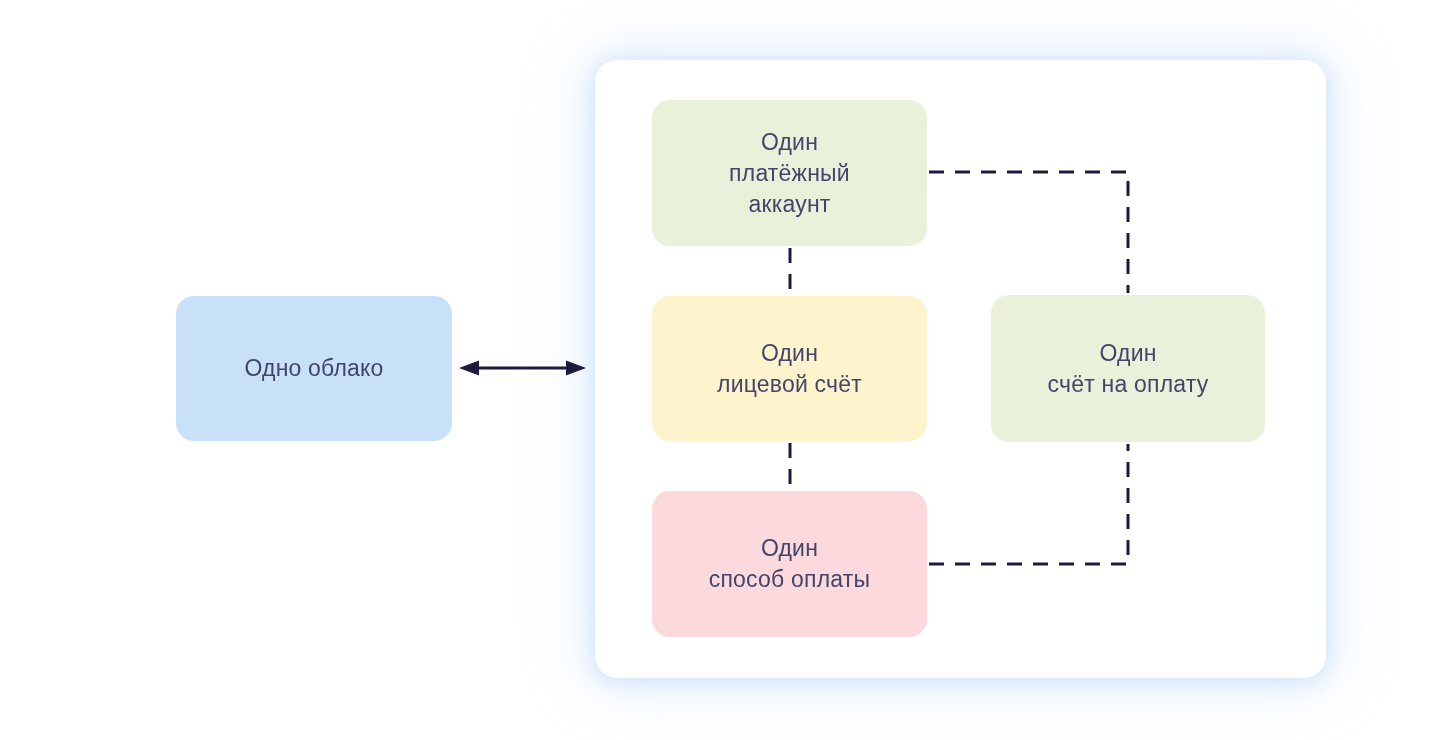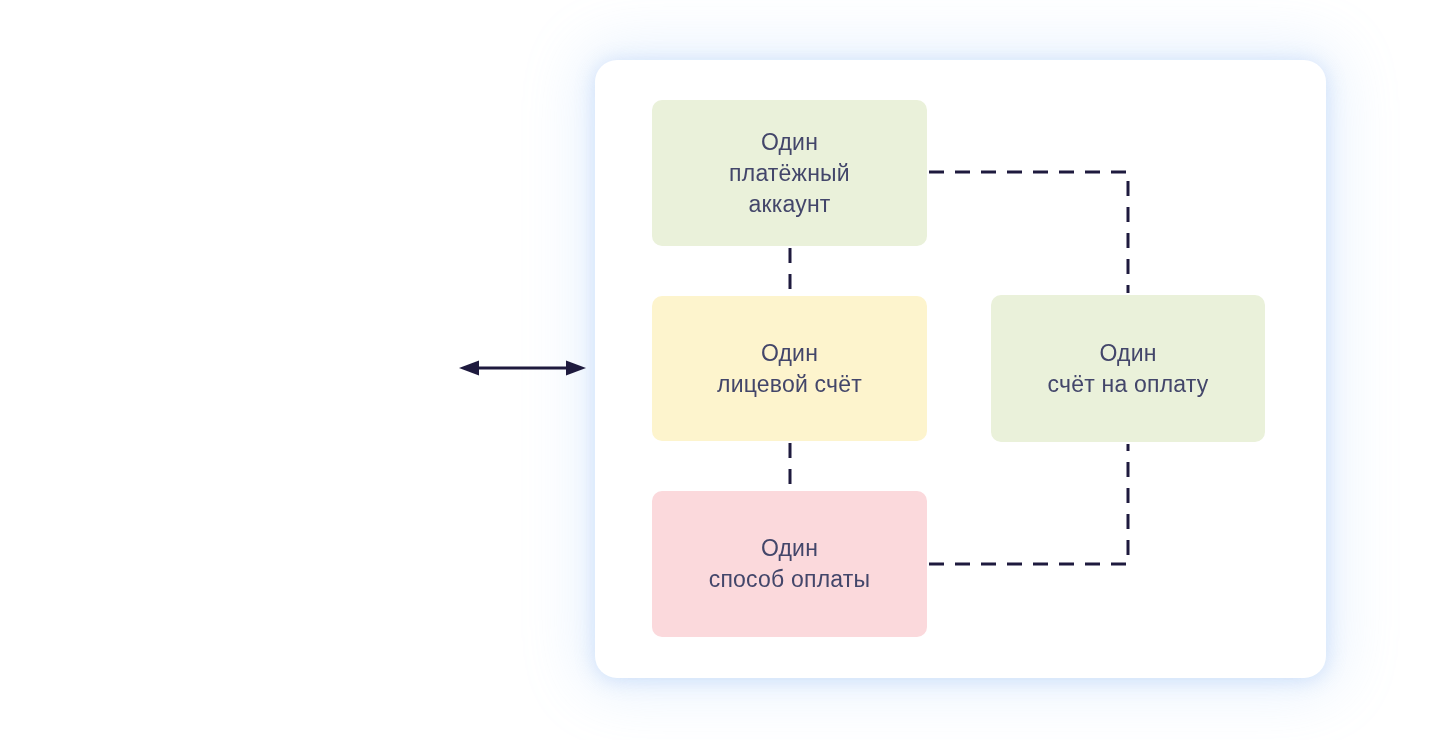--- a/index.html
+++ b/index.html
@@ -10,21 +10,21 @@
     background: #ffffff;
     overflow: hidden;
     font-family: "Liberation Sans", "DejaVu Sans", sans-serif;
   }
   .node {
     position: absolute;
     display: flex;
     align-items: center;
     justify-content: center;
     text-align: center;
-    border-radius: 10px;
+    border-radius: 18px;
     font-size: 23px;
     line-height: 31px;
     letter-spacing: 0.2px;
     color: #43466A;
     white-space: pre-line;
     z-index: 3;
   }
   #cloud-node   { left: 176px; top: 296px; width: 276px; height: 145px; background: #C8E1F8; }
   #group-card {
     position: absolute;
@@ -58,20 +58,21 @@
       <path stroke-dasharray="15 11" d="M790,443 V489"></path>
       <path stroke-dasharray="15 11" d="M929,564 H1128 V444"></path>
       <line x1="477" y1="368" x2="568" y2="368"></line>
     </g>
     <g fill="#1E1A3E">
       <polygon points="459,368 479,360.5 479,375.5"></polygon>
       <polygon points="586,368 566,360.5 566,375.5"></polygon>
     </g>
   </svg>
 
+  <div class="node" id="cloud-node">Одно облако</div>
 
   <div class="node" id="payment-account-node">Один
 платёжный
 аккаунт</div>
 
   <div class="node" id="personal-account-node">Один
 лицевой счёт</div>
 
   <div class="node" id="invoice-node">Один
 счёт на оплату</div>

